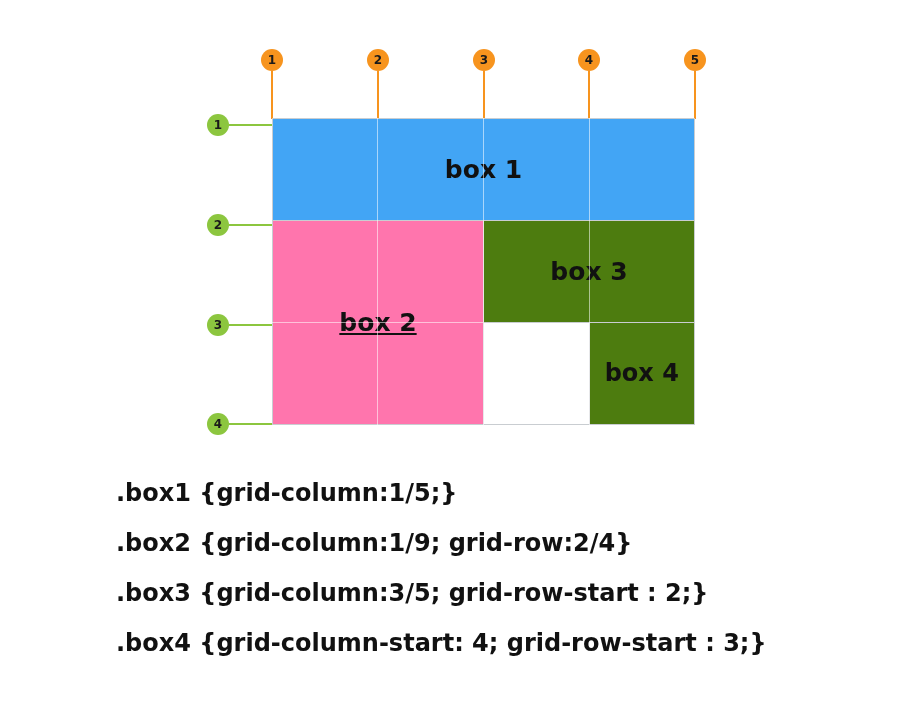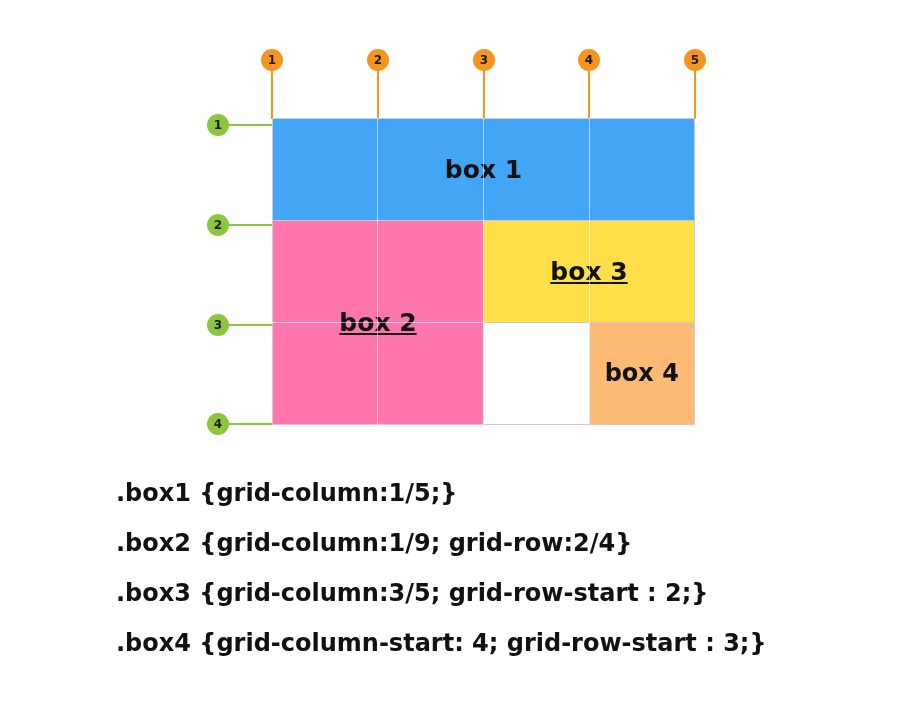--- a/index.html
+++ b/index.html
@@ -67,27 +67,26 @@
   }
   .box2 {
     grid-column: 1 / 3;
     grid-row: 2 / 4;
     background: #ff75ad;
     text-decoration: underline;
   }
   .box3 {
     grid-column: 3 / 5;
     grid-row: 2 / 3;
-    background: #fde047;
-    text-decoration: underline;
+    background: #4d7c0f;
   }
   .box4 {
     grid-column: 4 / 5;
     grid-row: 3 / 4;
-    background: #fdba74;
+    background: #4d7c0f;
     font-size: 24px;
   }
 
   
   .inner-lines {
     position: absolute;
     left: 272px;
     top: 118px;
     width: 423px;
     height: 307px;

